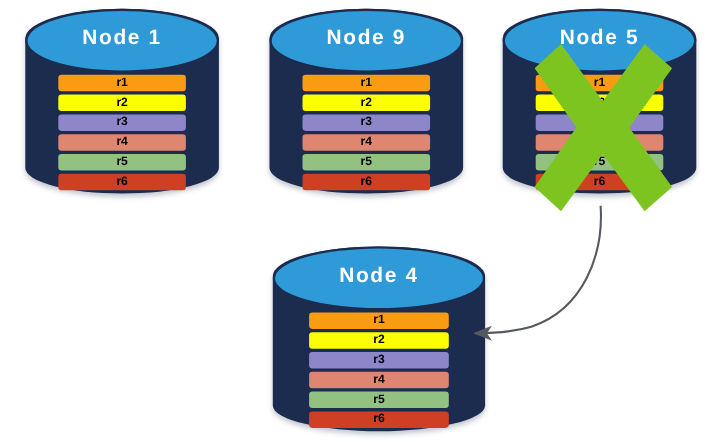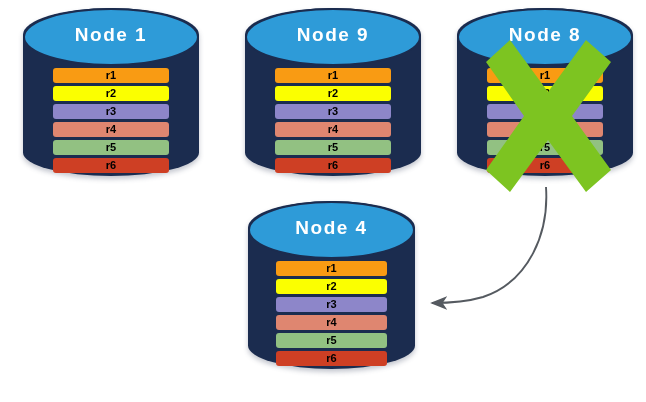--- a/index.html
+++ b/index.html
@@ -132,38 +132,38 @@
       <div class="row-bar" style="background:#8d86c9;">r3</div>
       <div class="row-bar" style="background:#df8670;">r4</div>
       <div class="row-bar" style="background:#92c182;">r5</div>
       <div class="row-bar" style="background:#ce3f24;">r6</div>
     </div>
   </div>
 
   <div class="node" id="node-3" style="left:457px; top:8px; width:176px; height:168px;">
     <div class="node-body"></div>
     <div class="node-top"></div>
-    <div class="node-title">Node  8</div>
+    <div class="node-title">Node  5</div>
     <div class="rows">
       <div class="row-bar" style="background:#f99b13;">r1</div>
       <div class="row-bar" style="background:#fbff00;">r2</div>
       <div class="row-bar" style="background:#8d86c9;">r3</div>
       <div class="row-bar" style="background:#df8670;">r4</div>
       <div class="row-bar" style="background:#92c182;">r5</div>
       <div class="row-bar" style="background:#ce3f24;">r6</div>
     </div>
   </div>
 
   <svg class="fail-x" style="left:486px; top:40px;" width="125" height="152" viewBox="0 0 125 152">
     <g fill="#7dc421">
       <polygon points="24,0 62,52 100,0 125,22 86,76 125,130 100,152 62,100 24,152 0,130 38,76 0,22"></polygon>
     </g>
   </svg>
 
-  <div class="node" id="node-4" style="left:248px; top:201px; width:167px; height:168px;">
+  <div class="node" id="node-4" style="left:248px; top:224px; width:193px; height:168px;">
     <div class="node-body"></div>
     <div class="node-top"></div>
     <div class="node-title">Node  4</div>
     <div class="rows">
       <div class="row-bar" style="background:#f99b13;">r1</div>
       <div class="row-bar" style="background:#fbff00;">r2</div>
       <div class="row-bar" style="background:#8d86c9;">r3</div>
       <div class="row-bar" style="background:#df8670;">r4</div>
       <div class="row-bar" style="background:#92c182;">r5</div>
       <div class="row-bar" style="background:#ce3f24;">r6</div>

